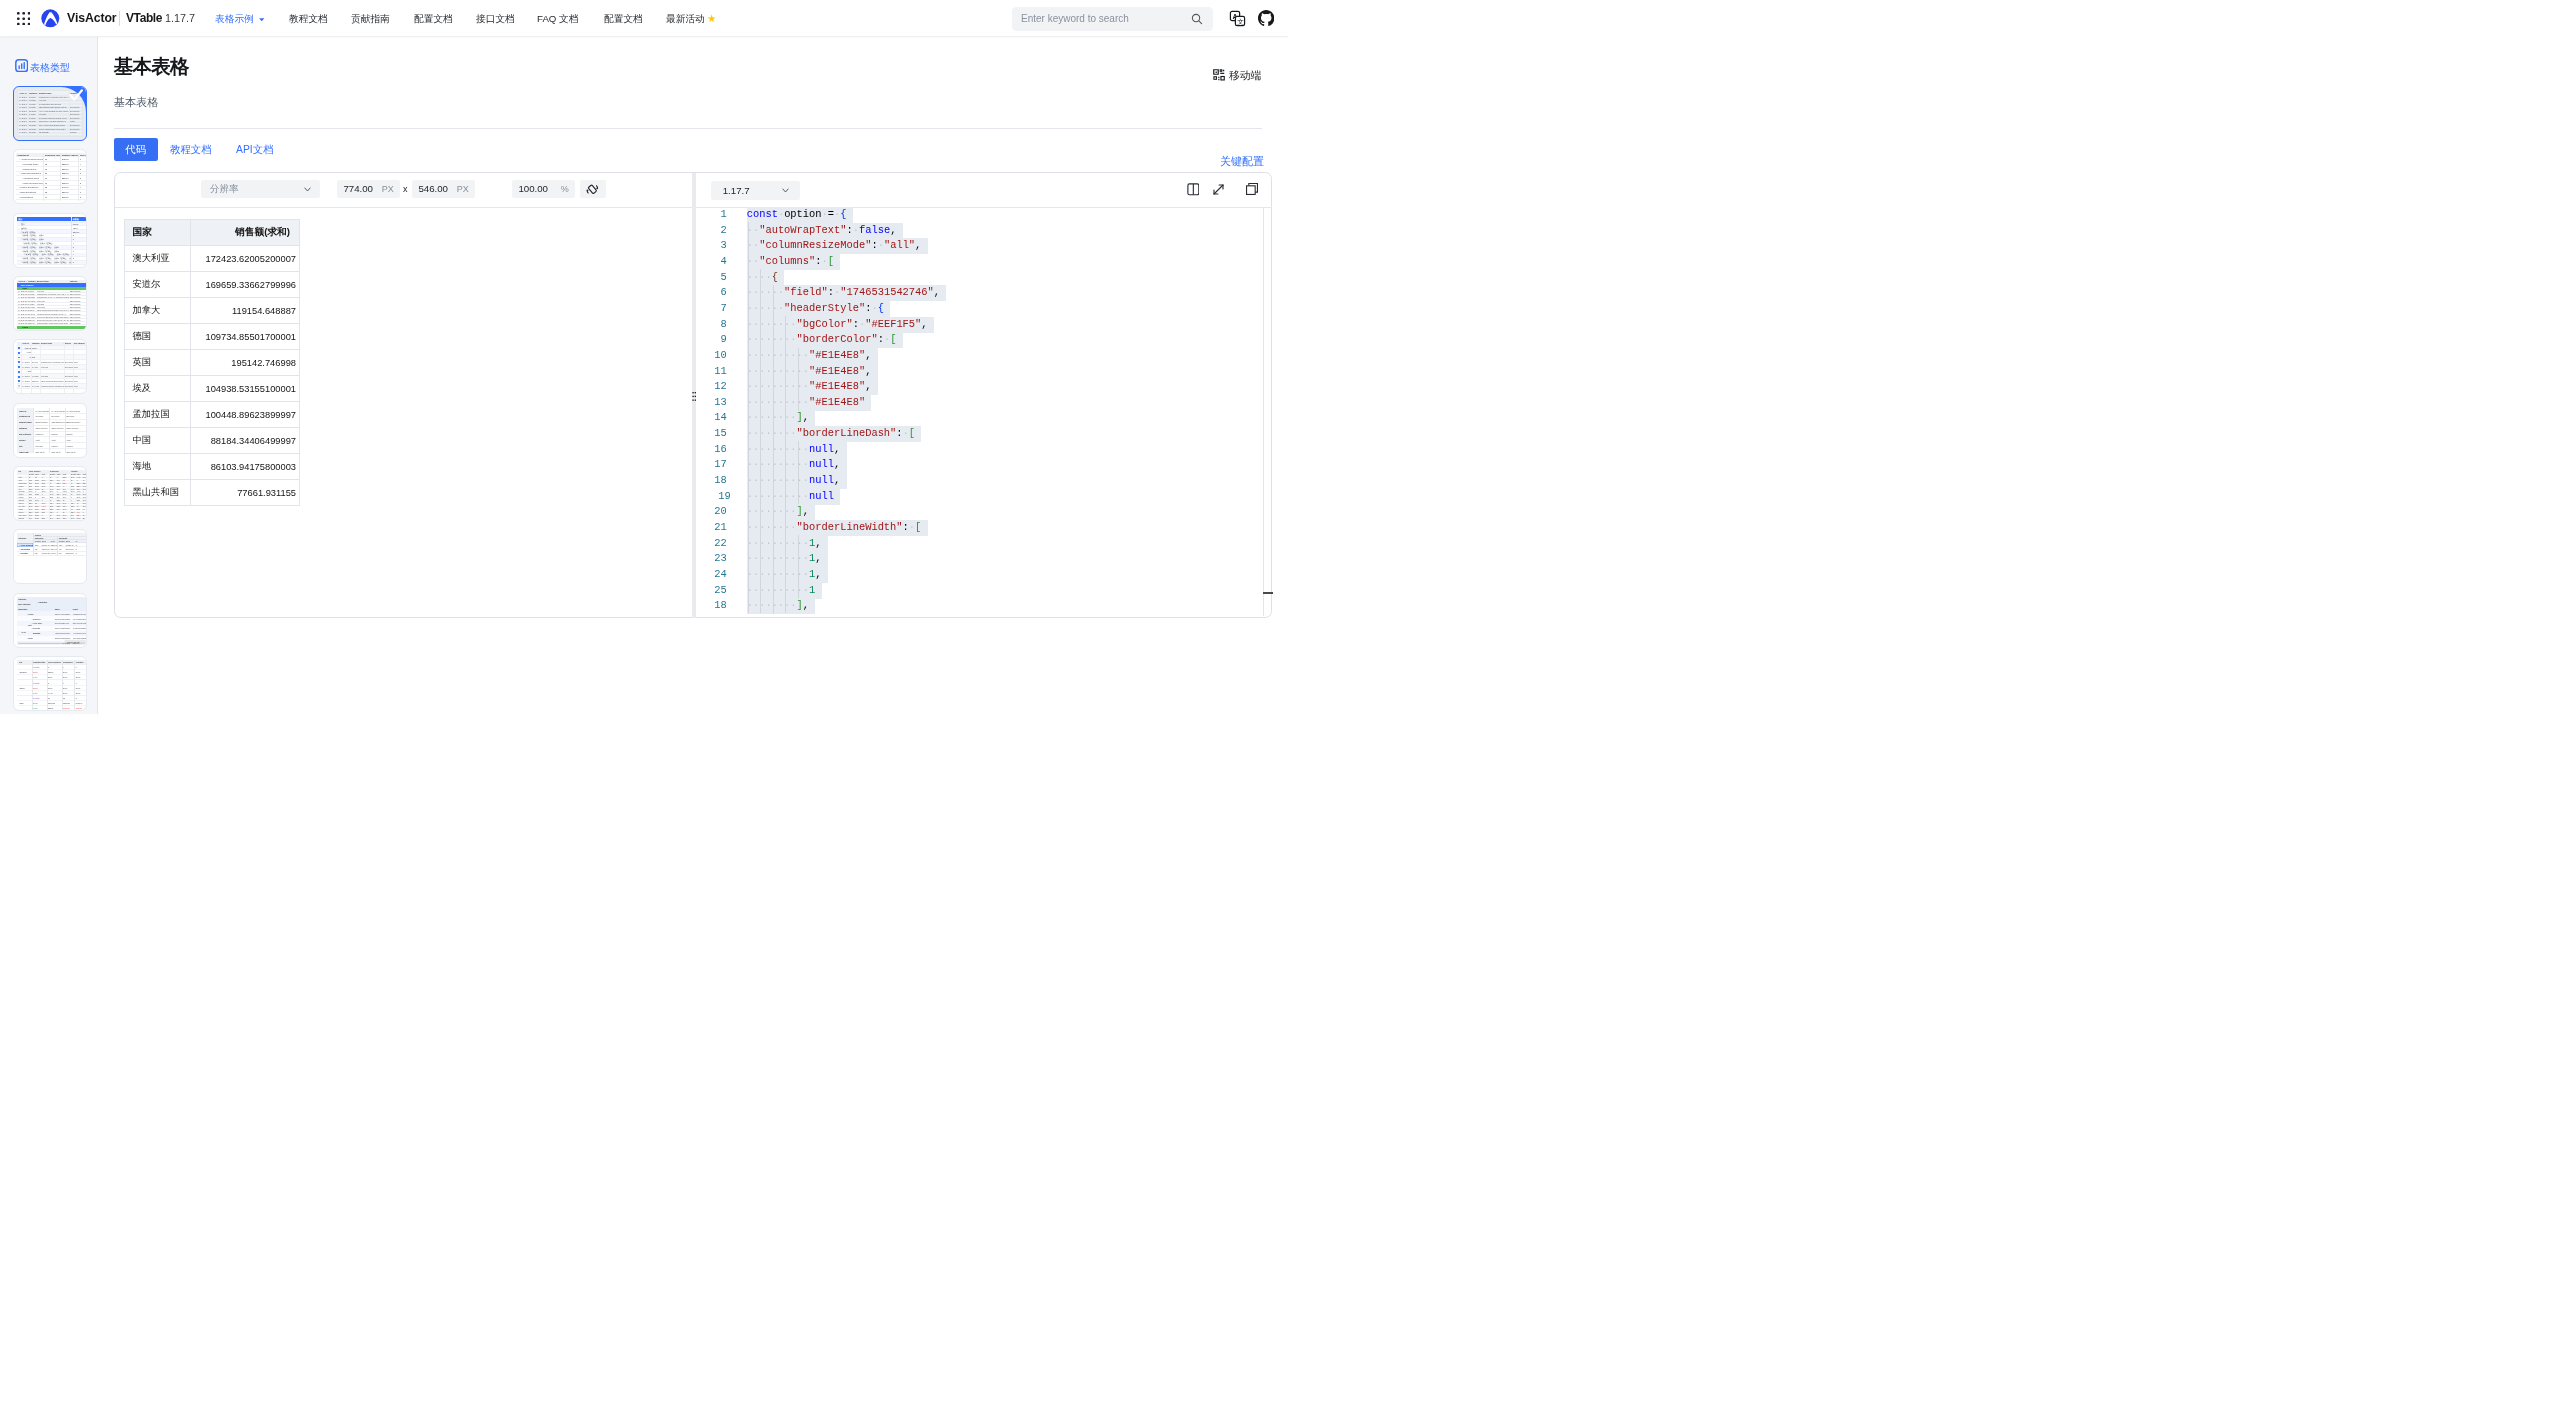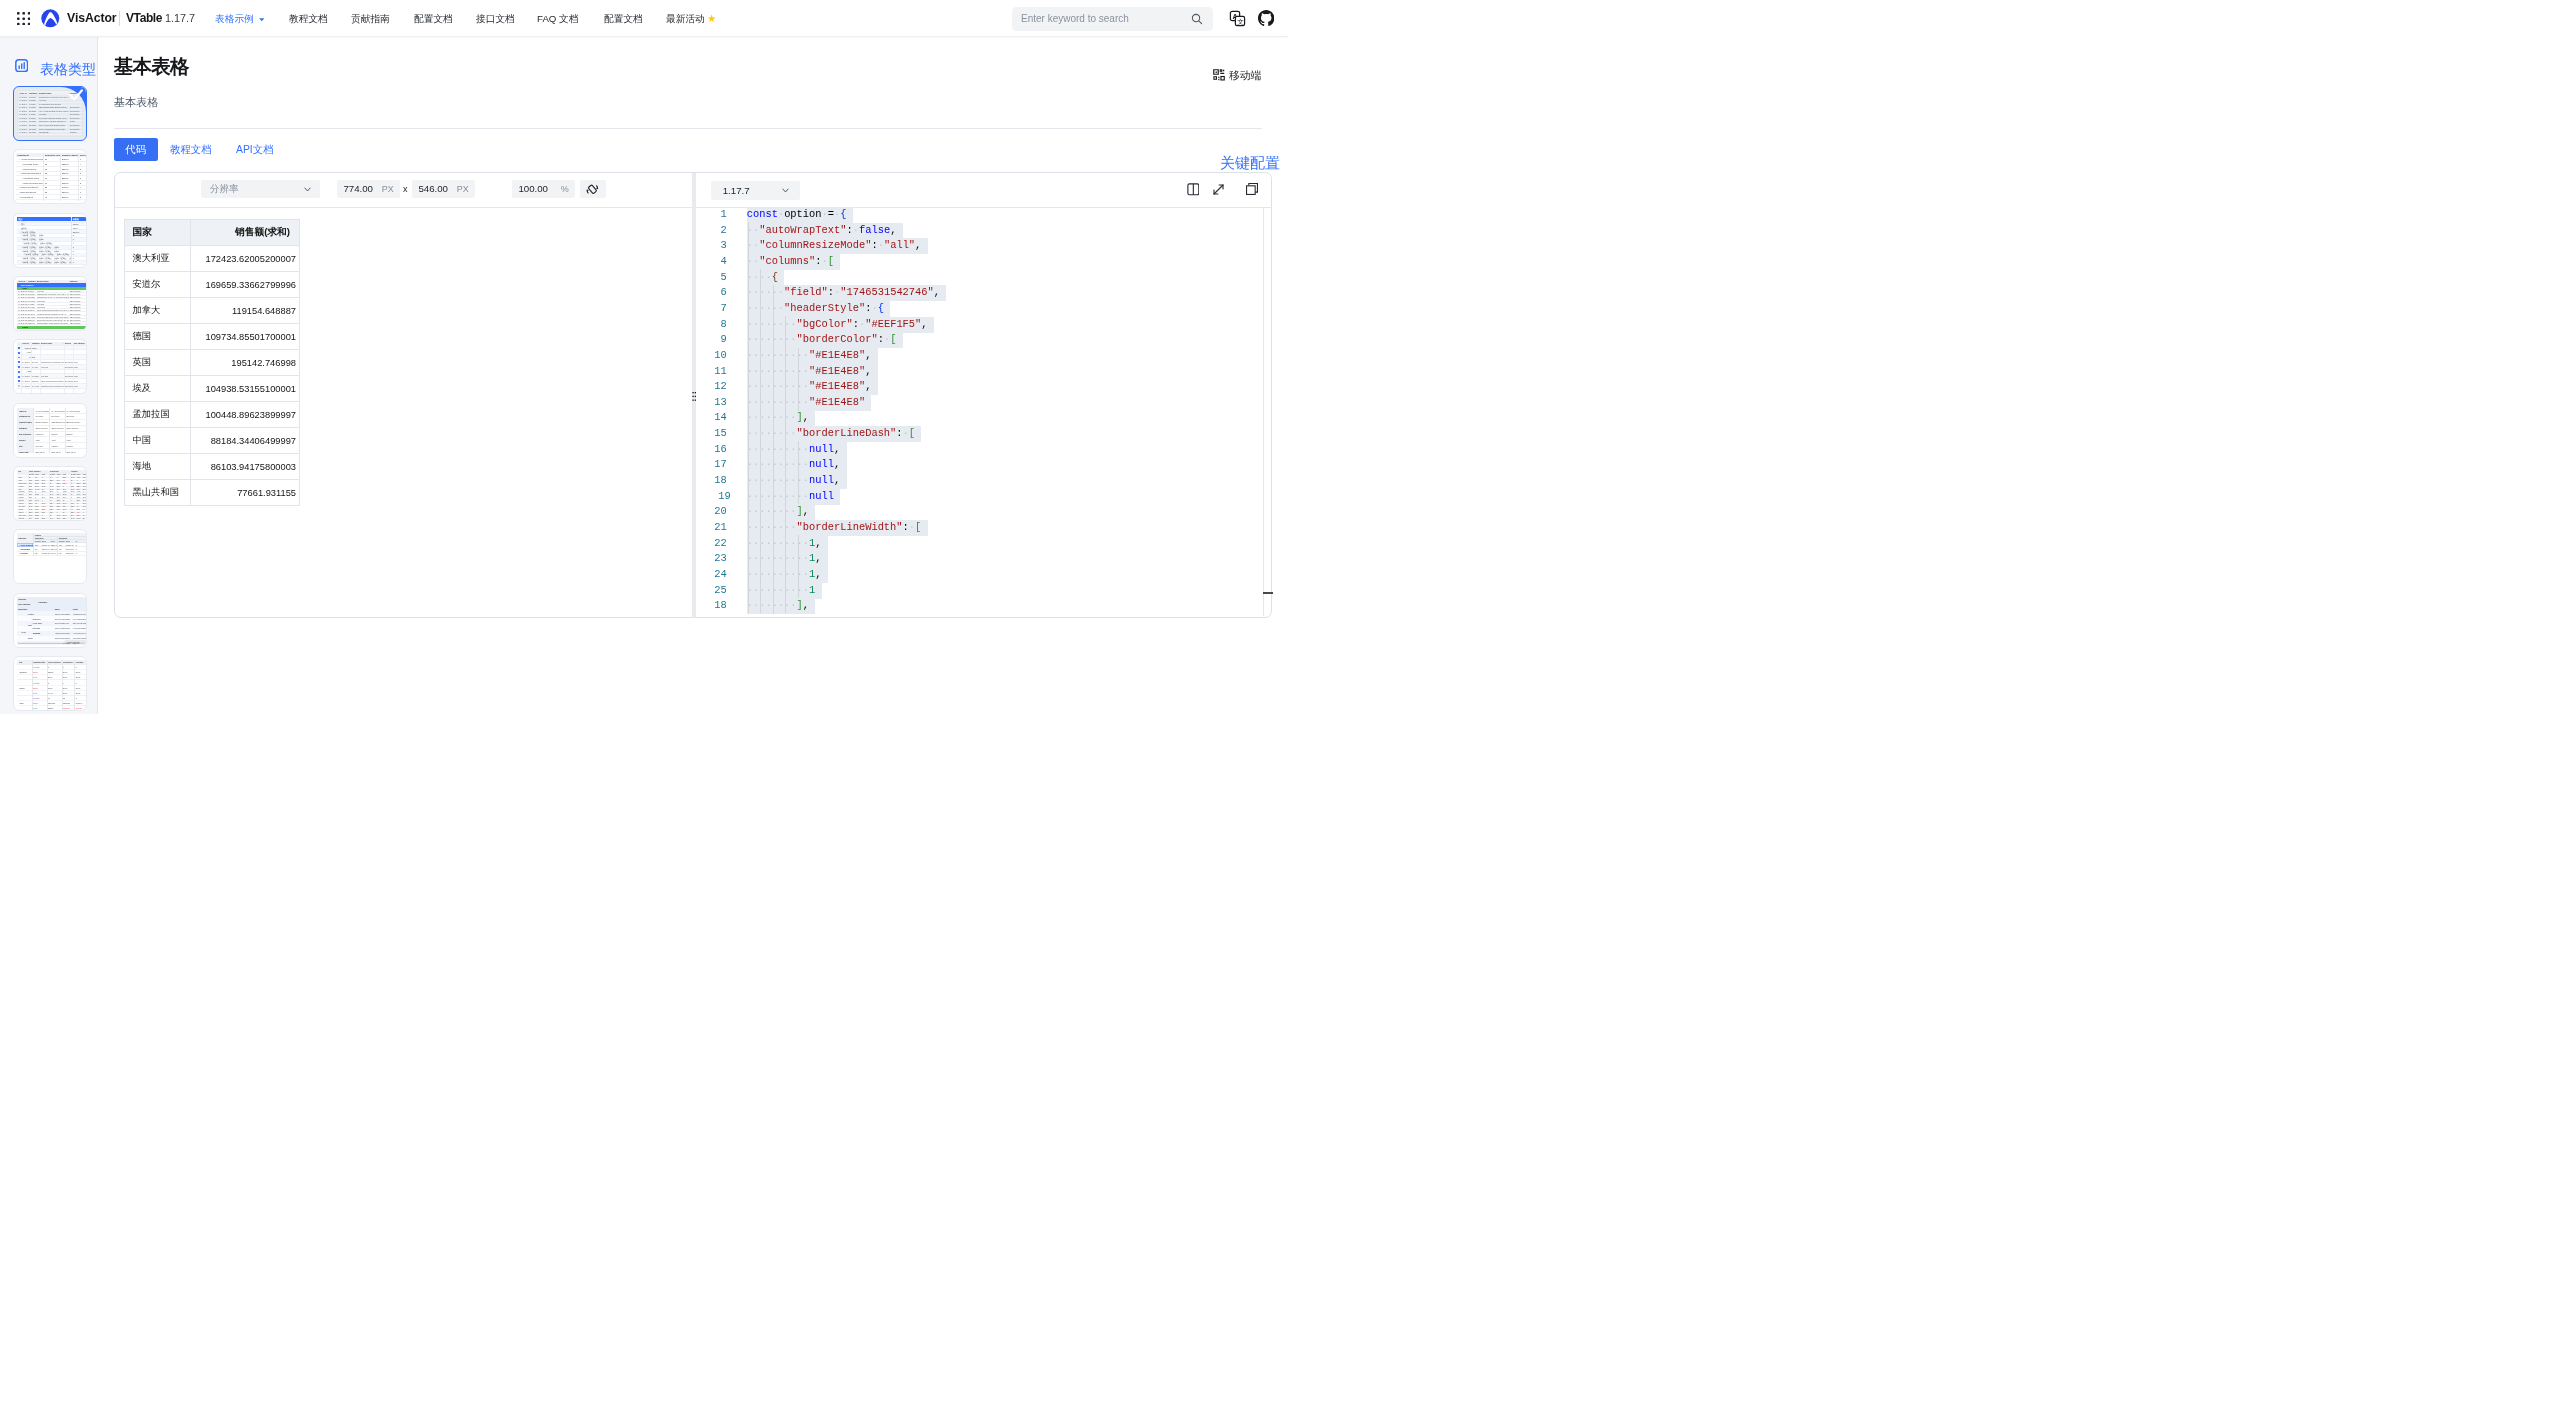--- a/index.html
+++ b/index.html
@@ -91,21 +91,21 @@
         <path fill="#17191c" d="M8 0C3.58 0 0 3.58 0 8c0 3.54 2.29 6.53 5.47 7.59.4.07.55-.17.55-.38 0-.19-.01-.82-.01-1.49-2.01.37-2.53-.49-2.69-.94-.09-.23-.48-.94-.82-1.13-.28-.15-.68-.52-.01-.53.63-.01 1.08.58 1.23.82.72 1.21 1.87.87 2.33.66.07-.52.28-.87.51-1.07-1.78-.2-3.64-.89-3.64-3.95 0-.87.31-1.59.82-2.15-.08-.2-.36-1.02.08-2.12 0 0 .67-.21 2.2.82.64-.18 1.32-.27 2-.27s1.36.09 2 .27c1.53-1.04 2.2-.82 2.2-.82.44 1.1.16 1.92.08 2.12.51.56.82 1.27.82 2.15 0 3.07-1.87 3.75-3.65 3.95.29.25.54.73.54 1.48 0 1.07-.01 1.93-.01 2.2 0 .21.15.46.55.38A8.01 8.01 0 0 0 16 8c0-4.42-3.58-8-8-8z"></path>
       </svg></div>
 </div>
 <div id="side">
 <div class="abs" style="left:15px;top:22px"><svg width="13.4" height="13.4" viewBox="0 0 18 18">
         <rect x="1.1" y="1.1" width="15.8" height="15.8" rx="4" fill="none" stroke="#3370ff" stroke-width="2"></rect>
         <line x1="5.6" y1="9.5" x2="5.6" y2="12.8" stroke="#3370ff" stroke-width="1.9" stroke-linecap="round"></line>
         <line x1="9" y1="6.5" x2="9" y2="12.8" stroke="#3370ff" stroke-width="1.9" stroke-linecap="round"></line>
         <line x1="12.4" y1="5" x2="12.4" y2="12.8" stroke="#3370ff" stroke-width="1.9" stroke-linecap="round"></line>
       </svg></div>
-<div class="abs" style="left:40px;top:23.5px;font-size:14px;color:#3370ff">表格类型</div>
+<div class="abs" style="left:30px;top:23.5px;font-size:10px;color:#3370ff">表格类型</div>
 <div class="card sel" style="top:49px">
       <div class="abs" style="left:3px;top:3px;width:66px;height:47px;border:0.4px solid #e2e5ea;overflow:hidden">
         <div style="position:relative;width:100%;height:100%">
           <div class="trow" style="top:0px;height:4.3px;background:#eef1f5;border-bottom:0.4px solid #eef0f3;">
             <span class="tt" style="left:1.5px;top:50%;transform:translateY(-50%);font-size:1.9px;color:#3a3f45;font-weight:bold;">Order ID</span>
             <span class="tt" style="left:10.8px;top:50%;transform:translateY(-50%);font-size:1.9px;color:#3a3f45;font-weight:bold;">Customer ID</span>
             <span class="tt" style="left:21px;top:50%;transform:translateY(-50%);font-size:1.9px;color:#3a3f45;font-weight:bold;">Product Name</span>
             <span class="tt" style="left:51px;top:50%;transform:translateY(-50%);font-size:1.9px;color:#3a3f45;font-weight:bold;">Category</span>
           </div>
           <div class="trow" style="top:4.3px;height:3.6px;border-bottom:0.4px solid #f1f3f6;">
@@ -1154,21 +1154,21 @@
         <rect x="7" y="10.3" width="1.6" height="1.6"></rect>
         <rect x="7" y="13" width="1.6" height="2"></rect>
         <rect x="10.6" y="10" width="4.4" height="4.6" fill="none" stroke="#17191c" stroke-width="1.5"></rect>
       </svg></div>
 <div class="abs" style="left:1131px;top:32px;font-size:10.8px;color:#17191c">移动端</div>
 <div class="abs" style="left:15.7px;top:58px;font-size:11.2px;color:#4f5a6b">基本表格</div>
 <div class="abs" style="left:15.7px;top:91px;width:1148px;height:0.7px;background:#e5e6eb"></div>
 <div class="abs" style="left:15.7px;top:101px;width:44px;height:23px;background:#366ef4;border-radius:2.2px;color:#fff;font-size:10.4px;text-align:center;line-height:23px">代码</div>
 <div class="abs" style="left:72px;top:101px;height:23px;line-height:23px;font-size:10.4px;color:#3370ff">教程文档</div>
 <div class="abs" style="left:138px;top:101px;height:23px;line-height:23px;font-size:10.4px;color:#3370ff">API文档</div>
-<div class="abs" style="left:1122px;top:117px;font-size:15px;color:#3370ff">关键配置</div>
+<div class="abs" style="left:1122px;top:117px;font-size:11px;color:#3370ff">关键配置</div>
 <div id="panel">
 <div class="abs" style="left:86px;top:7px;width:119px;height:18px;background:#f2f3f5;border-radius:2.2px;">
         <span style="position:absolute;left:9px;line-height:18px;font-size:9.7px;color:#868f9c">分辨率</span>
         <svg width="9" height="9" viewBox="0 0 12 12" style="position:absolute;right:7.5px;top:4.8px">
           <path d="M2.5 4 L6 8 L9.5 4" fill="none" stroke="#4e5969" stroke-width="1.3" stroke-linecap="round" stroke-linejoin="round"></path>
         </svg>
       </div>
 <div class="inp" style="left:222px;width:63px">
         <span class="num">774.00</span>
         <span class="suf">PX</span>

